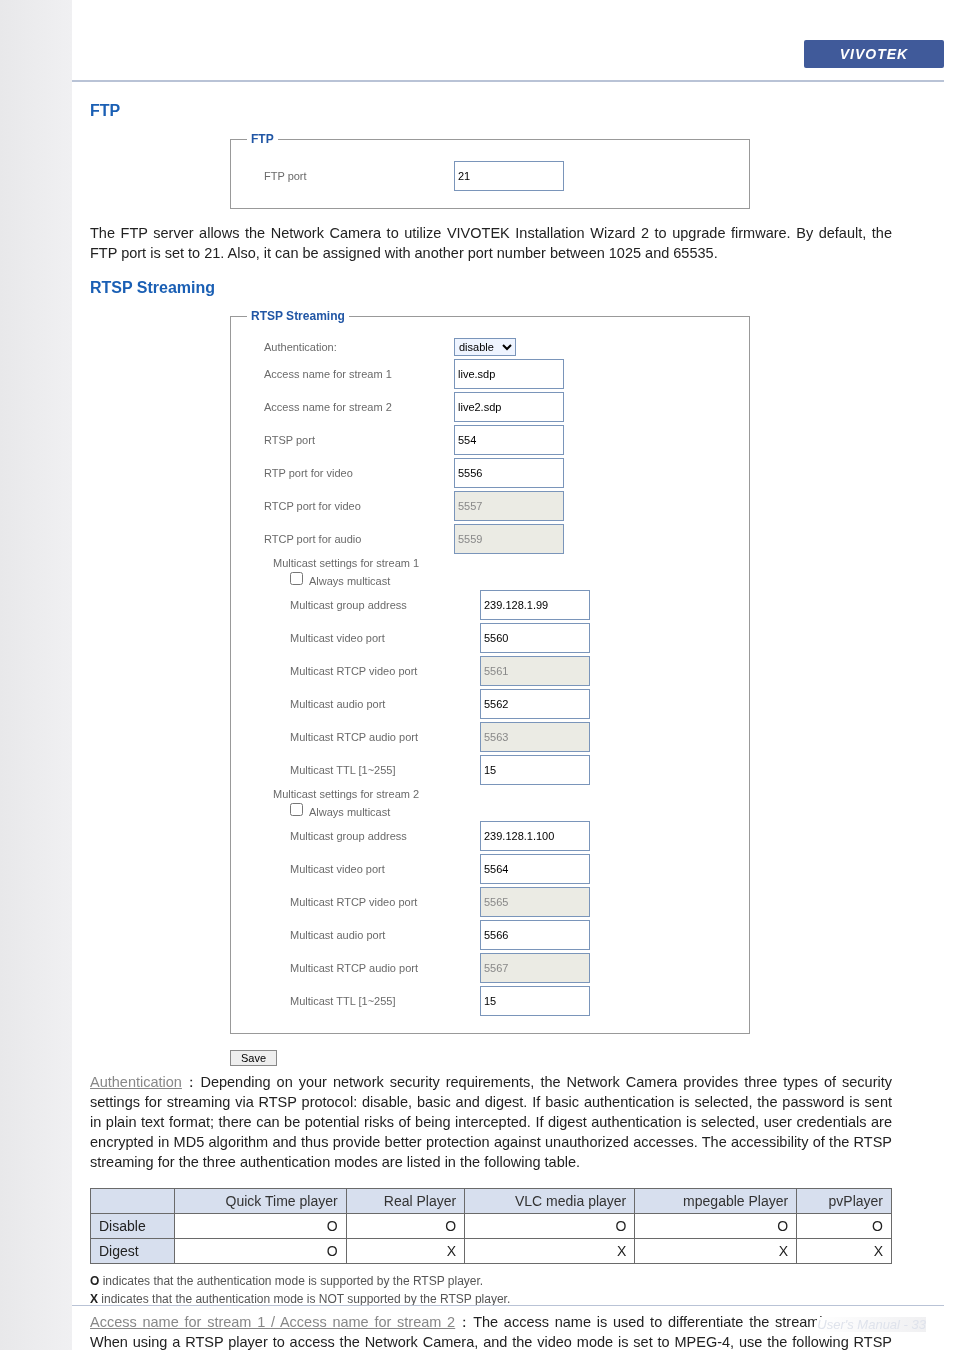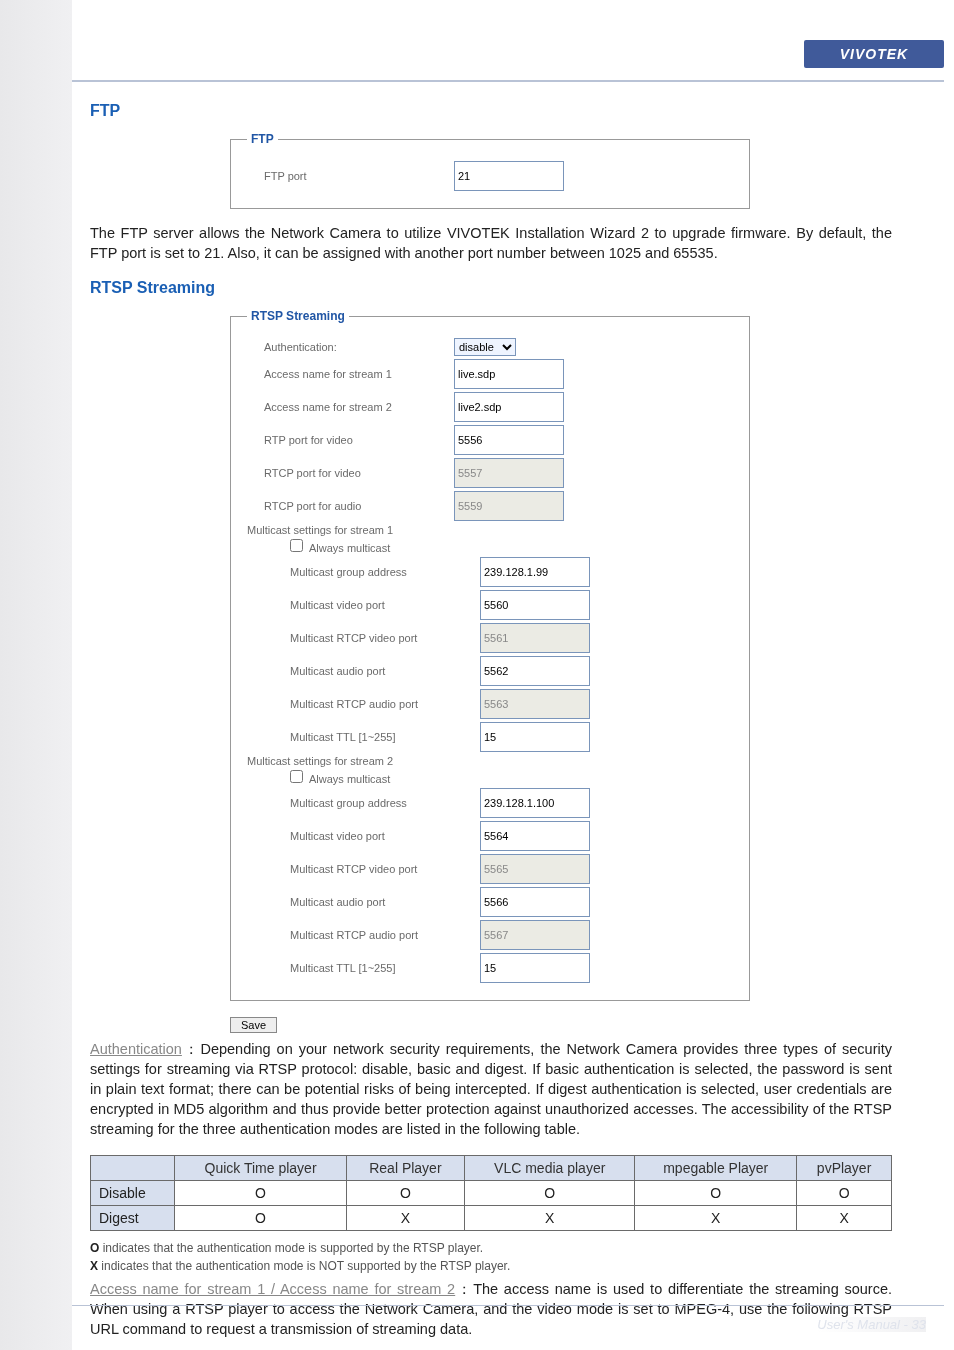--- a/index.html
+++ b/index.html
@@ -12,26 +12,26 @@
   .h-blue { color: #1a5fb4; font-weight: bold; font-size: 16px; margin: 6px 0 12px; }
   fieldset.ss { border: 1px solid #999; margin: 0 0 14px 140px; width: 520px; padding: 12px 16px 14px; font-size: 12px; color: #333; }
   fieldset.ss legend { color: #2156a5; font-size: 12px; padding: 0 4px; font-weight: bold; }
   .row { display: flex; align-items: center; margin: 3px 17px; }
   .row .lab { width: 190px; color: #6a6a6a; font-size: 11px; }
   .row .lab.indent { padding-left: 26px; width: 216px; }
   .row input[type=text] { width: 110px; height: 30px; font-size: 11px; border: 1px solid #7a95ba; padding: 0 3px; background: #fff; }
   .row input[type=text].ro { background: #ebebe4; color: #888; }
   .row select { width: 62px; height: 18px; font-size: 11px; border: 1px solid #7a95ba; background: #eef4ff; }
   .row input[type=checkbox] { margin-right: 6px; }
-  .sub { font-size: 11px; color: #6a6a6a; }
+  .sub { margin-left: 26px; font-size: 11px; color: #6a6a6a; }
   .savebtn { margin-left: 140px; padding: 1px 10px; font-size: 11px; border: 1px solid #888; background: #eee; }
   p.body { text-align: justify; font-size: 14.5px; line-height: 1.38; margin: 6px 0 16px; color: #222; }
   .u { text-decoration: underline; color: #888; }
   table.compat { width: 100%; border-collapse: collapse; font-size: 14px; margin: 6px 0 10px; }
-  table.compat th, table.compat td { border: 1px solid #6a6a6a; padding: 4px 8px; text-align: center; }
+  table.compat th, table.compat td { border: 1px solid #6a6a6a; padding: 4px 8px; text-align: right; }
   table.compat th { background: #d7dfee; font-weight: normal; color: #333; }
   table.compat td.hd { background: #d7dfee; text-align: left; }
   .note { font-size: 12px; color: #555; margin: 4px 0; }
   .note b { font-weight: bold; color: #222; }
   .footer { position: absolute; right: 28px; bottom: 18px; color: #dfe3ec; font-style: italic; font-size: 13px; background: linear-gradient(to right, #fff, #f0f0f2); }
   .footbar { position: absolute; left: 72px; right: 10px; bottom: 44px; height: 1px; background: #b9c3d6; }
 </style>
 </head>
 <body>
 <div class="page">
@@ -61,20 +61,24 @@
         <span class="lab">Authentication:</span>
         <select><option>disable</option></select>
       </div>
       <div class="row">
           <span class="lab">Access name for stream 1</span>
           <input type="text" value="live.sdp" style="">
         </div>
       <div class="row">
           <span class="lab">Access name for stream 2</span>
           <input type="text" value="live2.sdp" style="">
+        </div>
+      <div class="row">
+          <span class="lab">RTSP port</span>
+          <input type="text" value="554" style="">
         </div>
       <div class="row">
           <span class="lab">RTP port for video</span>
           <input type="text" value="5556" style="">
         </div>
       <div class="row">
           <span class="lab">RTCP port for video</span>
           <input type="text" class="ro" readonly="" value="5557" style="">
         </div>
       <div class="row">

